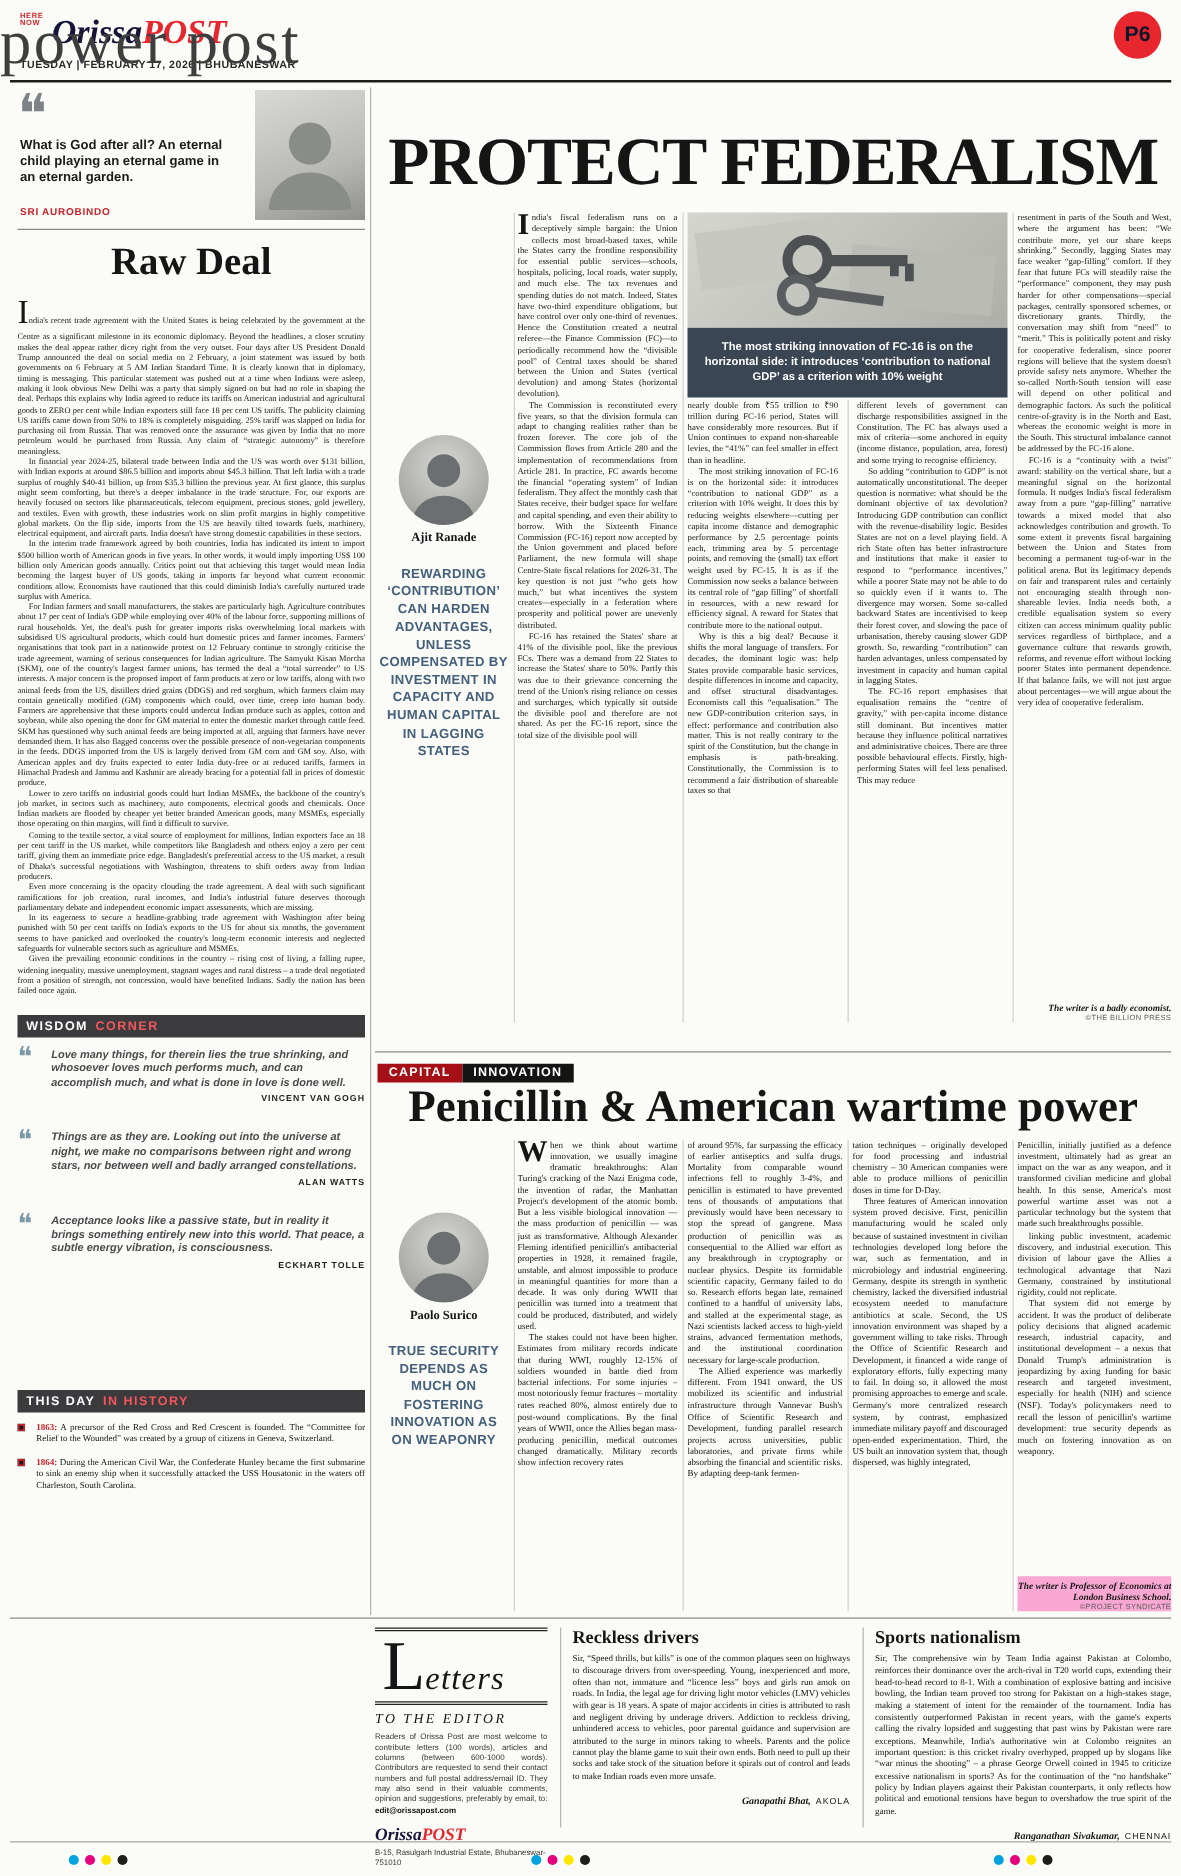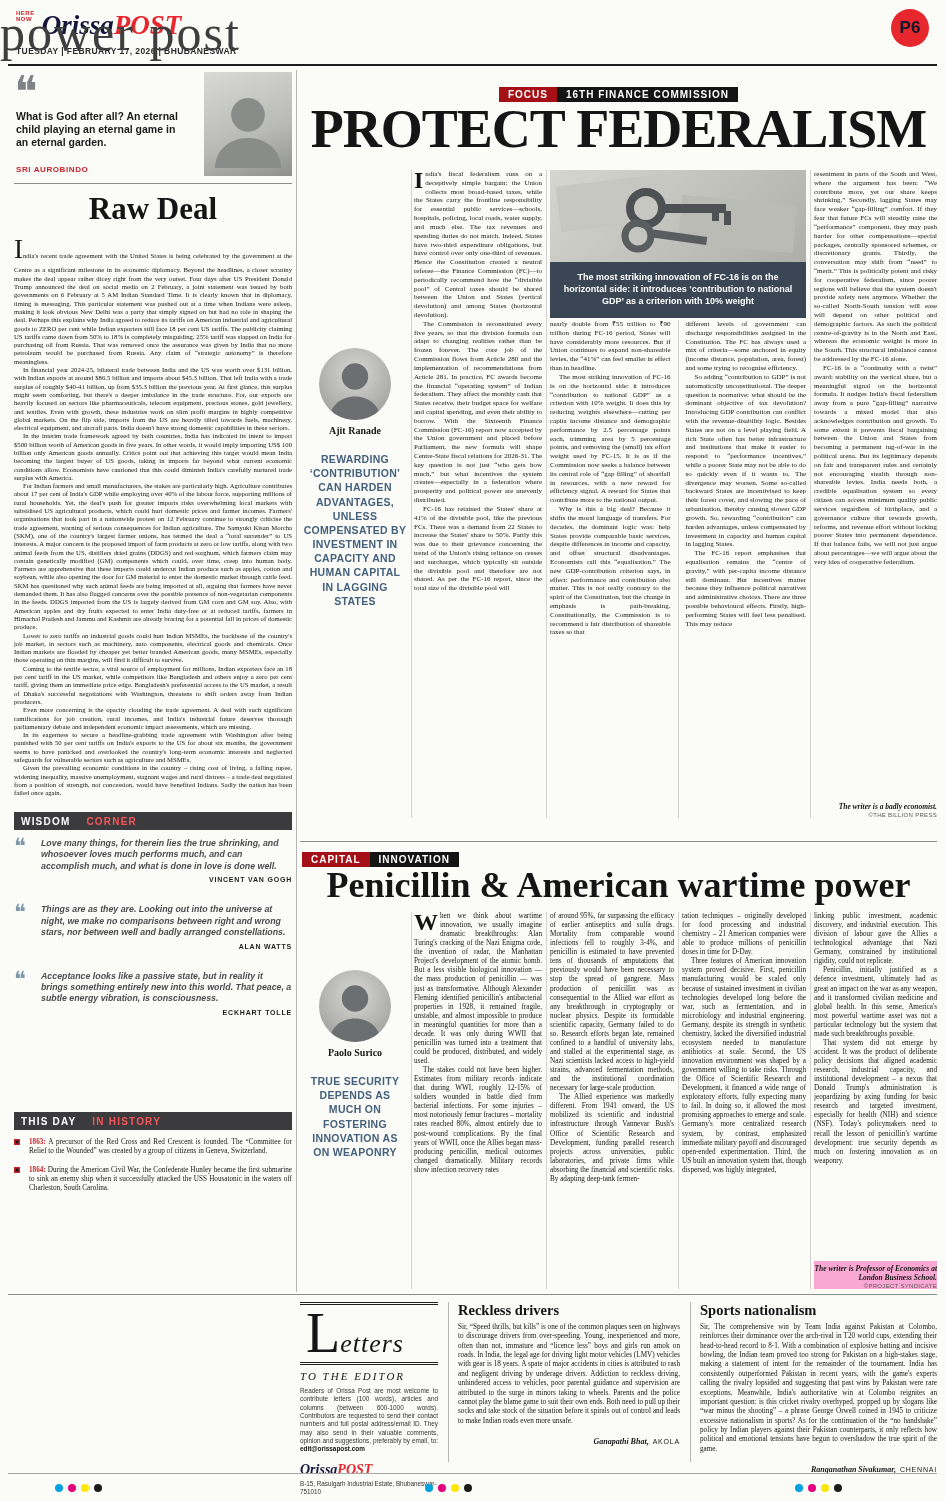--- a/index.html
+++ b/index.html
@@ -36,21 +36,21 @@
   .body-raw { position:absolute; left:14px; top:233px; width:278px; height:574px; overflow:hidden;
               font-size:6.7px; line-height:1.24; text-align:justify; }
   .jtext p { margin:0; text-indent:9px; }
   .jtext p:first-child { text-indent:0; }
   .dropcap p:first-child::first-letter { float:left; font-weight:bold; font-size:24px; line-height:.82; padding:1px 2px 0 0; }
   .body-raw p:first-child::first-letter { font-size:27px; }
 
   .sec-bar { position:absolute; left:14px; width:278px; height:18px; background:#3b3b3d;
              display:flex; align-items:center; padding:0 7px; font:bold 10px "Liberation Sans",sans-serif;
              color:#fff; letter-spacing:1.2px; }
-  .sec-bar .accent { color:#f4565c; margin-left:16px; }
+  .sec-bar .accent { color:#f4565c; margin-left:6px; }
   .bar-wisdom { top:812px; }
   .wisdom-list { position:absolute; left:14px; top:838px; width:278px; }
   .wq { position:relative; padding-left:27px; margin-bottom:21px; }
   .wq .wq-icon { position:absolute; left:0; top:-4px; font:22px "DejaVu Sans",sans-serif; color:#7c99a8; }
   .wq .wq-text { font:bold italic 8.8px/1.3 "Liberation Sans",sans-serif; color:#4c4c4e; }
   .wq .wq-author { text-align:right; font:bold 7px "Liberation Sans",sans-serif; color:#1f1f1f; letter-spacing:.8px; margin-top:4px; }
 
   .bar-history { top:1112px; }
   .history-list { position:absolute; left:14px; top:1138px; width:278px; }
   .hent { position:relative; padding-left:15px; margin-bottom:9px; font-size:7.2px; line-height:1.3; text-align:justify; }
@@ -220,23 +220,20 @@
     </div>
     <div class="hent">
       <span class="bullet"></span>
       <b>1864:</b>
       <span>During the American Civil War, the Confederate Hunley became the first submarine to sink an enemy ship when it successfully attacked the USS Housatonic in the waters off Charleston, South Carolina.</span>
     </div>
   </div>
 
   <div class="vr vr-main"></div>
 
-  <div class="kicker-row">
-    <span class="kick-red">FOCUS</span><span class="kick-black">16TH FINANCE COMMISSION</span>
-  </div>
   <h1 class="fed-head">PROTECT FEDERALISM</h1>
 
   <div class="art-body fed-body">
     <div class="cl cl1"></div>
     <div class="cl cl2"></div>
     <div class="cl cl3"></div>
 
     <div class="side">
       <div class="avatar fed-av">
         <svg viewBox="0 0 24 24" aria-hidden="true">
@@ -321,26 +318,26 @@
 
     <div class="acol pen-c1 jtext dropcap">
         <p>When we think about wartime innovation, we usually imagine dramatic breakthroughs: Alan Turing's cracking of the Nazi Enigma code, the invention of radar, the Manhattan Project's development of the atomic bomb. But a less visible biological innovation — the mass production of penicillin — was just as transformative. Although Alexander Fleming identified penicillin's antibacterial properties in 1928, it remained fragile, unstable, and almost impossible to produce in meaningful quantities for more than a decade. It was only during WWII that penicillin was turned into a treatment that could be produced, distributed, and widely used.</p>
         <p>The stakes could not have been higher. Estimates from military records indicate that during WWI, roughly 12-15% of soldiers wounded in battle died from bacterial infections. For some injuries – most notoriously femur fractures – mortality rates reached 80%, almost entirely due to post-wound complications. By the final years of WWII, once the Allies began mass-producing penicillin, medical outcomes changed dramatically. Military records show infection recovery rates</p>
       </div>
     <div class="acol pen-c2 jtext">
         <p>of around 95%, far surpassing the efficacy of earlier antiseptics and sulfa drugs. Mortality from comparable wound infections fell to roughly 3-4%, and penicillin is estimated to have prevented tens of thousands of amputations that previously would have been necessary to stop the spread of gangrene. Mass production of penicillin was as consequential to the Allied war effort as any breakthrough in cryptography or nuclear physics. Despite its formidable scientific capacity, Germany failed to do so. Research efforts began late, remained confined to a handful of university labs, and stalled at the experimental stage, as Nazi scientists lacked access to high-yield strains, advanced fermentation methods, and the institutional coordination necessary for large-scale production.</p>
         <p>The Allied experience was markedly different. From 1941 onward, the US mobilized its scientific and industrial infrastructure through Vannevar Bush's Office of Scientific Research and Development, funding parallel research projects across universities, public laboratories, and private firms while absorbing the financial and scientific risks. By adapting deep-tank fermen-</p>
       </div>
     <div class="acol pen-c3 jtext">
-        <p>tation techniques – originally developed for food processing and industrial chemistry – 21 American companies were able to produce millions of penicillin doses in time for D-Day.</p>
+        <p>tation techniques – originally developed for food processing and industrial chemistry – 30 American companies were able to produce millions of penicillin doses in time for D-Day.</p>
         <p>Three features of American innovation system proved decisive. First, penicillin manufacturing would be scaled only because of sustained investment in civilian technologies developed long before the war, such as fermentation, and in microbiology and industrial engineering. Germany, despite its strength in synthetic chemistry, lacked the diversified industrial ecosystem needed to manufacture antibiotics at scale. Second, the US innovation environment was shaped by a government willing to take risks. Through the Office of Scientific Research and Development, it financed a wide range of exploratory efforts, fully expecting many to fail. In doing so, it allowed the most promising approaches to emerge and scale. Germany's more centralized research system, by contrast, emphasized immediate military payoff and discouraged open-ended experimentation. Third, the US built an innovation system that, though dispersed, was highly integrated,</p>
       </div>
     <div class="acol pen-c4 jtext">
+        <p>Penicillin, initially justified as a defence investment, ultimately had as great an impact on the war as any weapon, and it transformed civilian medicine and global health. In this sense, America's most powerful wartime asset was not a particular technology but the system that made such breakthroughs possible.</p>
         <p>linking public investment, academic discovery, and industrial execution. This division of labour gave the Allies a technological advantage that Nazi Germany, constrained by institutional rigidity, could not replicate.</p>
-        <p>Penicillin, initially justified as a defence investment, ultimately had as great an impact on the war as any weapon, and it transformed civilian medicine and global health. In this sense, America's most powerful wartime asset was not a particular technology but the system that made such breakthroughs possible.</p>
         <p>That system did not emerge by accident. It was the product of deliberate policy decisions that aligned academic research, industrial capacity, and institutional development – a nexus that Donald Trump's administration is jeopardizing by axing funding for basic research and targeted investment, especially for health (NIH) and science (NSF). Today's policymakers need to recall the lesson of penicillin's wartime development: true security depends as much on fostering innovation as on weaponry.</p>
       </div>
 
     <div class="pen-sign">
       <div class="sign">The writer is Professor of Economics at London Business School.</div>
       <div class="credit">©PROJECT SYNDICATE</div>
     </div>
   </div>
 
   <div class="rule hr-bot"></div>

